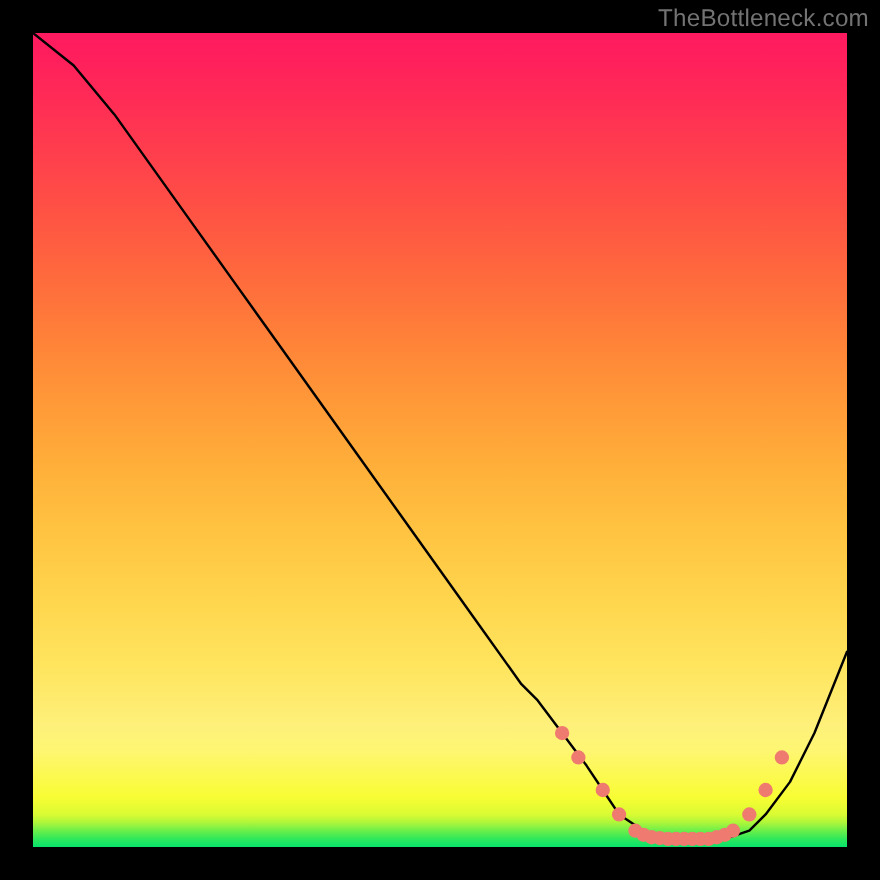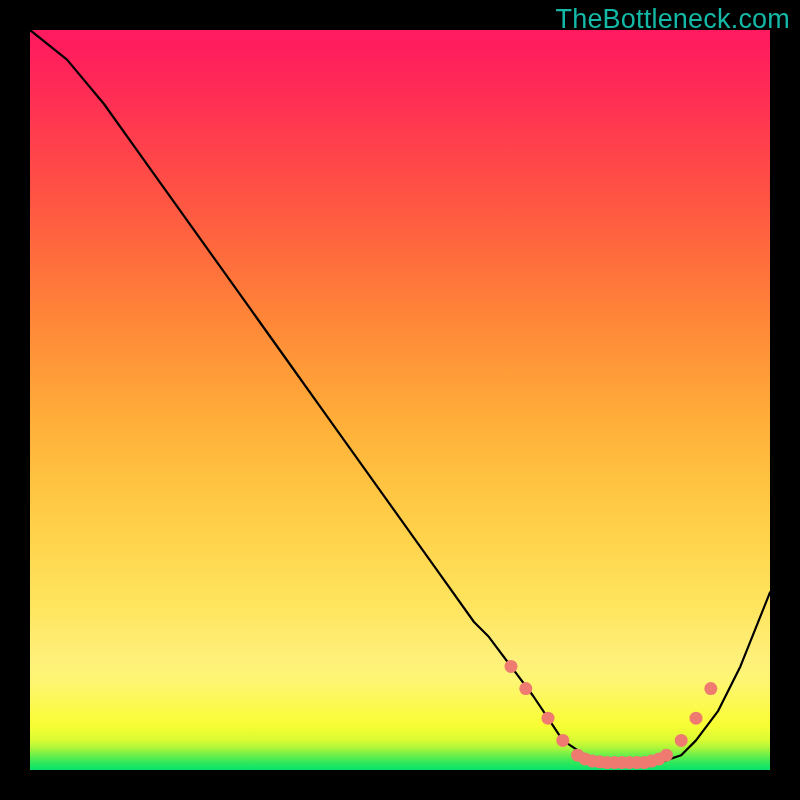--- a/index.html
+++ b/index.html
@@ -14,22 +14,22 @@
   .frame {
     position: relative;
     width: 800px;
     height: 800px;
     background: #000;
   }
   .watermark {
     position: absolute;
     top: 4px;
     right: 10px;
-    color: #14b8a6;
-    font-size: 27px;
+    color: #737373;
+    font-size: 22px;
     font-weight: 500;
     letter-spacing: 0.2px;
     user-select: none;
   }
   .plot-area {
     position: absolute;
     left: 30px;
     top: 30px;
     width: 740px;
     height: 740px;

